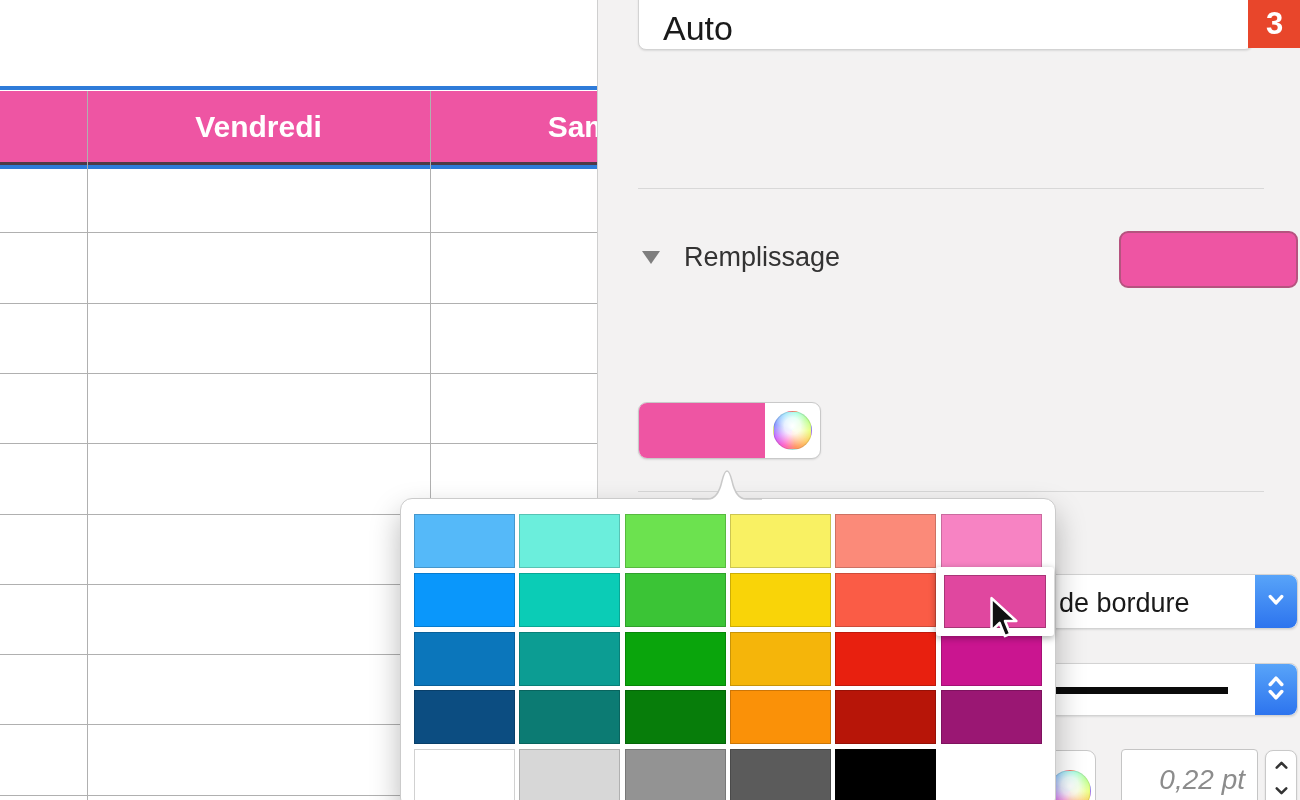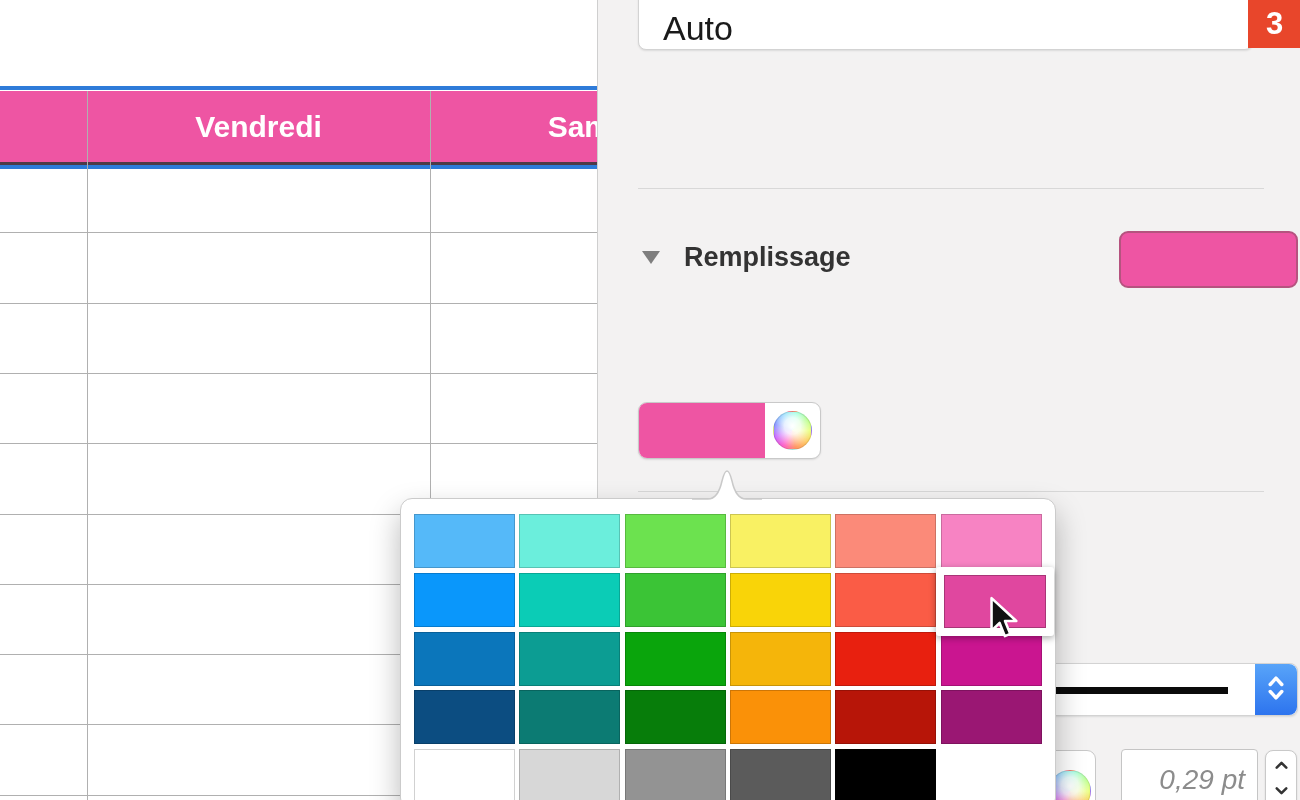--- a/index.html
+++ b/index.html
@@ -28,21 +28,21 @@
     box-shadow:0 1px 2px rgba(0,0,0,0.10);}
   .field-text{color:#1a1a1a;font-size:26px;}
   .cap{background:linear-gradient(#58a4f9,#2d74ee);display:flex;
     align-items:center;justify-content:center;}
   .cap-right{border-radius:0 8px 8px 0;}
   .divider{height:1px;background:#d8d8d8;}
   #badge{display:flex;align-items:center;justify-content:center;
     color:#fff;font-weight:bold;font-size:31px;}
   #disclosure-triangle{width:0;height:0;border-left:9px solid transparent;
     border-right:9px solid transparent;border-top:13px solid #7e7e7e;}
-  #fill-title{font-size:27px;font-weight:bold;color:#333;}
+  #fill-title{font-size:27px;font-weight:normal;color:#333;}
   .wheel{border-radius:50%;
     background:
       radial-gradient(circle at 50% 38%, #ffffff 0%, rgba(255,255,255,0.85) 28%, rgba(255,255,255,0) 72%),
       conic-gradient(from 210deg,#ff64c8,#c864ff,#6478ff,#64c8ff,#64ffd2,#96ff64,#e6ff64,#ffc864,#ff9664,#ff64c8);
     border:1px solid rgba(0,0,0,0.10);}
   #width-field{background:#fff;border:1px solid #c5c5c5;border-radius:4px;
     color:#8c8c8c;font-style:italic;font-size:28px;text-align:right;}
   #stepper{background:#fff;border:1px solid #c9c9c9;border-radius:8px;
     box-shadow:0 1px 2px rgba(0,0,0,0.12);display:flex;flex-direction:column;
     align-items:center;justify-content:space-between;padding:6px 0;}
@@ -137,40 +137,50 @@
 
 
   <div class="abs" style="left:40px;top:402px;width:183px;height:57px;border:1px solid #c9c9c9;
        border-radius:9px;background:#fff;box-shadow:0 1px 2px rgba(0,0,0,0.10);">
     <div class="abs" style="left: 0px; top: 0px; width: 126px; height: 55px; border-radius: 8px 0px 0px 8px; background-color: rgb(238, 85, 163);"></div>
     <div class="abs wheel" style="left:134px;top:8px;width:39px;height:39px;"></div>
   </div>
 
   <div class="abs divider" style="left:40px;top:491px;width:626px;"></div>
 
+  <div class="abs field" style="left:446px;top:574px;width:254px;height:55px;">
+    <div class="abs field-text" style="left:14px;top:13px;font-size:27px;white-space:nowrap;">de bordure</div>
+    <div class="abs cap cap-right" style="right:0;top:0;width:42px;height:53px;">
+      <span>
+        <svg width="22" height="16" viewBox="0 0 18 14" fill="none">
+          <path d="M4 4 L9 9.5 L14 4" stroke="#fff" stroke-width="3" stroke-linecap="round" stroke-linejoin="round"></path>
+        </svg>
+      </span>
+    </div>
+  </div>
 
   <div class="abs field" style="left:446px;top:663px;width:254px;height:53px;">
     <div class="abs" style="left: 8px; top: 23px; width: 175px; height: 7px; background-color: rgb(10, 10, 10);"></div>
     <div class="abs cap cap-right" style="right:0;top:0;width:42px;height:51px;">
       <span>
         <svg width="22" height="30" viewBox="0 0 18 26" fill="none">
           <path d="M4 10 L9 4.5 L14 10" stroke="#fff" stroke-width="3" stroke-linecap="round" stroke-linejoin="round"></path>
           <path d="M4 16 L9 21.5 L14 16" stroke="#fff" stroke-width="3" stroke-linecap="round" stroke-linejoin="round"></path>
         </svg>
       </span>
     </div>
   </div>
 
   <div class="abs" style="left:446px;top:750px;width:52px;height:60px;border:1px solid #c8c8c8;
        border-radius:9px;background:#fff;">
     <div class="abs wheel" style="left:4px;top:19px;width:42px;height:42px;"></div>
   </div>
 
   <div id="width-field" class="abs" style="left:523px;top:749px;width:137px;height:60px;">
-    <div class="abs" style="right:12px;top:14px;">0,29 pt</div>
+    <div class="abs" style="right:12px;top:14px;">0,22 pt</div>
   </div>
   <div id="stepper" class="abs" style="left:667px;top:750px;width:32px;height:58px;">
     <span>
       <svg width="17" height="12" viewBox="0 0 16 11" fill="none">
         <path d="M3.5 8 L8 3.5 L12.5 8" stroke="#333" stroke-width="2.4" stroke-linecap="round" stroke-linejoin="round"></path>
       </svg>
     </span>
     <span>
       <svg width="17" height="12" viewBox="0 0 16 11" fill="none">
         <path d="M3.5 3 L8 7.5 L12.5 3" stroke="#333" stroke-width="2.4" stroke-linecap="round" stroke-linejoin="round"></path>

